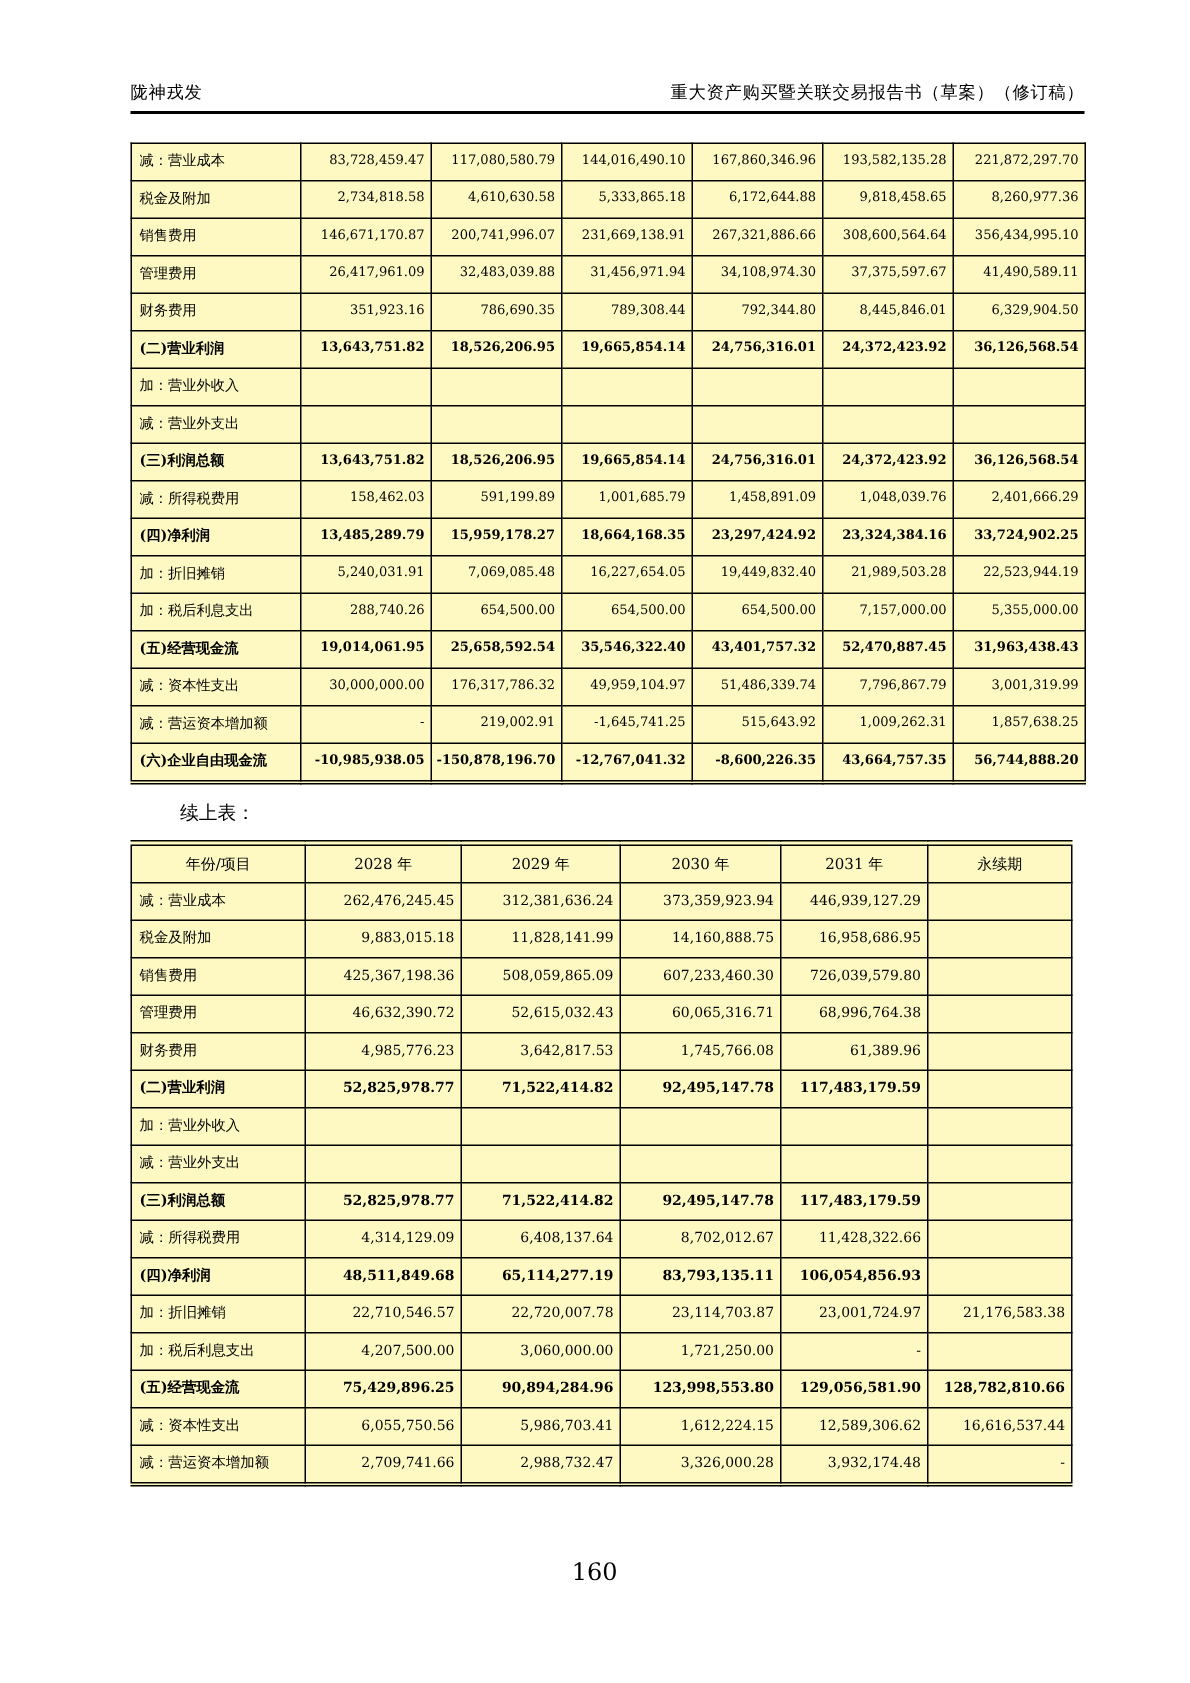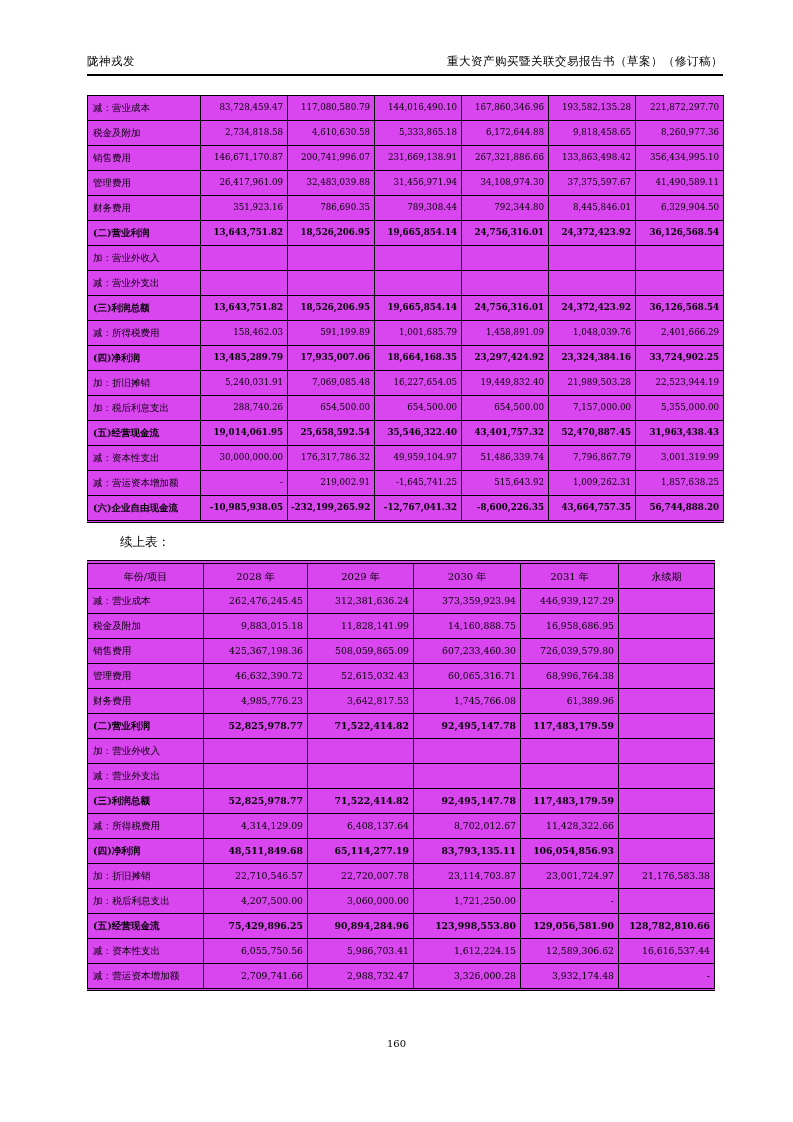--- a/index.html
+++ b/index.html
@@ -9,21 +9,21 @@
     overflow:hidden;
   }
   .hdr {
     position:absolute; left:87px; top:54px; width:636px;
     display:flex; justify-content:space-between; align-items:flex-end;
     border-bottom:2px solid #000; padding-bottom:5px;
     font-size:11.5px; letter-spacing:0.5px;gap:16px;
   }
   table {
     position:absolute; border-collapse:collapse; table-layout:fixed;
-    background:#d946ef;
+    background:#fef9c3;
   }
   #t1 {
     left:87px; top:95px; width:636px;
     border-top:1.5px solid #000; border-bottom:3px double #000;
   }
   #t2 {
     left:87px; top:560px; width:627px;
     border-top:4px double #000; border-bottom:3px double #000;
   }
   td, th {
@@ -36,21 +36,21 @@
   #t1 td.lbl { font-size:9.5px; }
   #t1 td.num { font-size:8.7px; }
   #t2 td.lbl { font-size:9.6px; }
   #t2 td.num { font-size:9.3px; }
   tr.bold-row td { font-weight:bold; }
   .cont-label {
     position:absolute; left:120px; top:534px; font-size:12.5px;
   }
   .page-num {
     position:absolute; left:0; top:1038px; width:100%;
-    text-align:center; font-size:10px;
+    text-align:center; font-size:16px;
   }
 </style>
 </head>
 <body>
 
 <div class="page">
 
   <div class="hdr">
     <span>陇神戎发</span>
     <span>重大资产购买暨关联交易报告书（草案）（修订稿）</span>
@@ -84,21 +84,21 @@
           <td class="num">6,172,644.88</td>
           <td class="num">9,818,458.65</td>
           <td class="num">8,260,977.36</td>
         </tr>
         <tr>
           <td class="lbl">销售费用</td>
           <td class="num">146,671,170.87</td>
           <td class="num">200,741,996.07</td>
           <td class="num">231,669,138.91</td>
           <td class="num">267,321,886.66</td>
-          <td class="num">133,863,498.42</td>
+          <td class="num">308,600,564.64</td>
           <td class="num">356,434,995.10</td>
         </tr>
         <tr>
           <td class="lbl">管理费用</td>
           <td class="num">26,417,961.09</td>
           <td class="num">32,483,039.88</td>
           <td class="num">31,456,971.94</td>
           <td class="num">34,108,974.30</td>
           <td class="num">37,375,597.67</td>
           <td class="num">41,490,589.11</td>
@@ -153,21 +153,21 @@
           <td class="num">158,462.03</td>
           <td class="num">591,199.89</td>
           <td class="num">1,001,685.79</td>
           <td class="num">1,458,891.09</td>
           <td class="num">1,048,039.76</td>
           <td class="num">2,401,666.29</td>
         </tr>
         <tr class="bold-row">
           <td class="lbl">(四)净利润</td>
           <td class="num">13,485,289.79</td>
-          <td class="num">17,935,007.06</td>
+          <td class="num">15,959,178.27</td>
           <td class="num">18,664,168.35</td>
           <td class="num">23,297,424.92</td>
           <td class="num">23,324,384.16</td>
           <td class="num">33,724,902.25</td>
         </tr>
         <tr>
           <td class="lbl">加：折旧摊销</td>
           <td class="num">5,240,031.91</td>
           <td class="num">7,069,085.48</td>
           <td class="num">16,227,654.05</td>
@@ -207,21 +207,21 @@
           <td class="num">-</td>
           <td class="num">219,002.91</td>
           <td class="num">-1,645,741.25</td>
           <td class="num">515,643.92</td>
           <td class="num">1,009,262.31</td>
           <td class="num">1,857,638.25</td>
         </tr>
         <tr class="bold-row">
           <td class="lbl">(六)企业自由现金流</td>
           <td class="num">-10,985,938.05</td>
-          <td class="num">-232,199,265.92</td>
+          <td class="num">-150,878,196.70</td>
           <td class="num">-12,767,041.32</td>
           <td class="num">-8,600,226.35</td>
           <td class="num">43,664,757.35</td>
           <td class="num">56,744,888.20</td>
         </tr>
       </tbody>
   </table>
 
   <div class="cont-label">续上表：</div>
 

